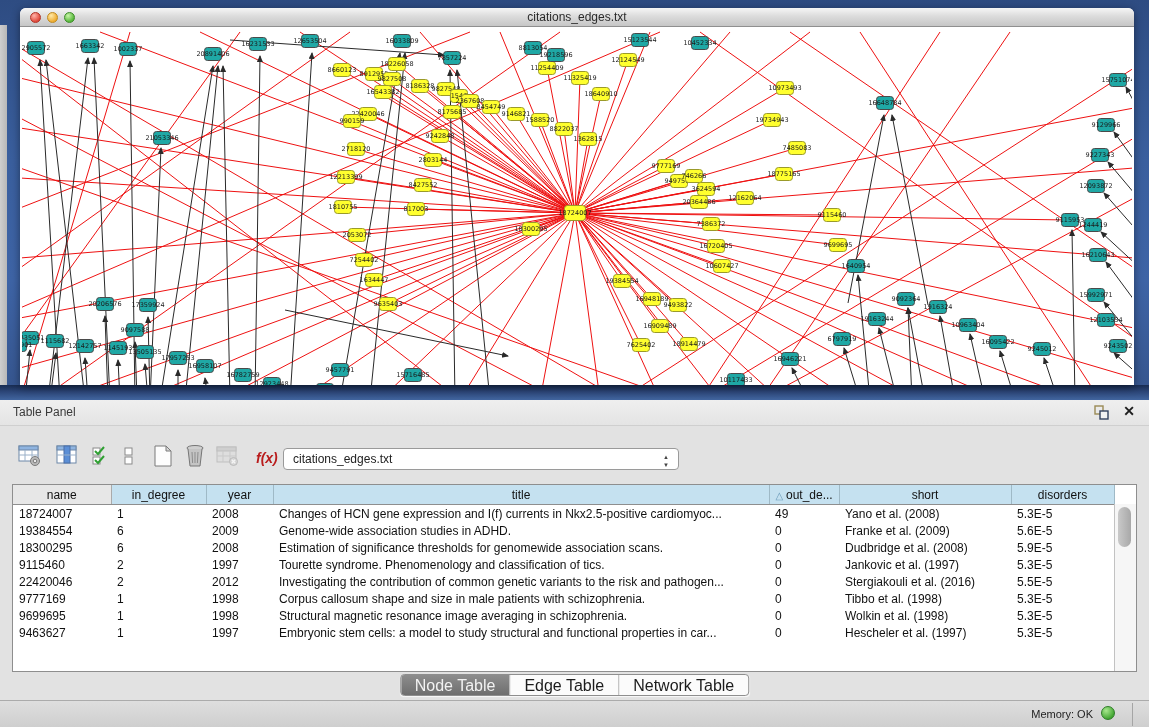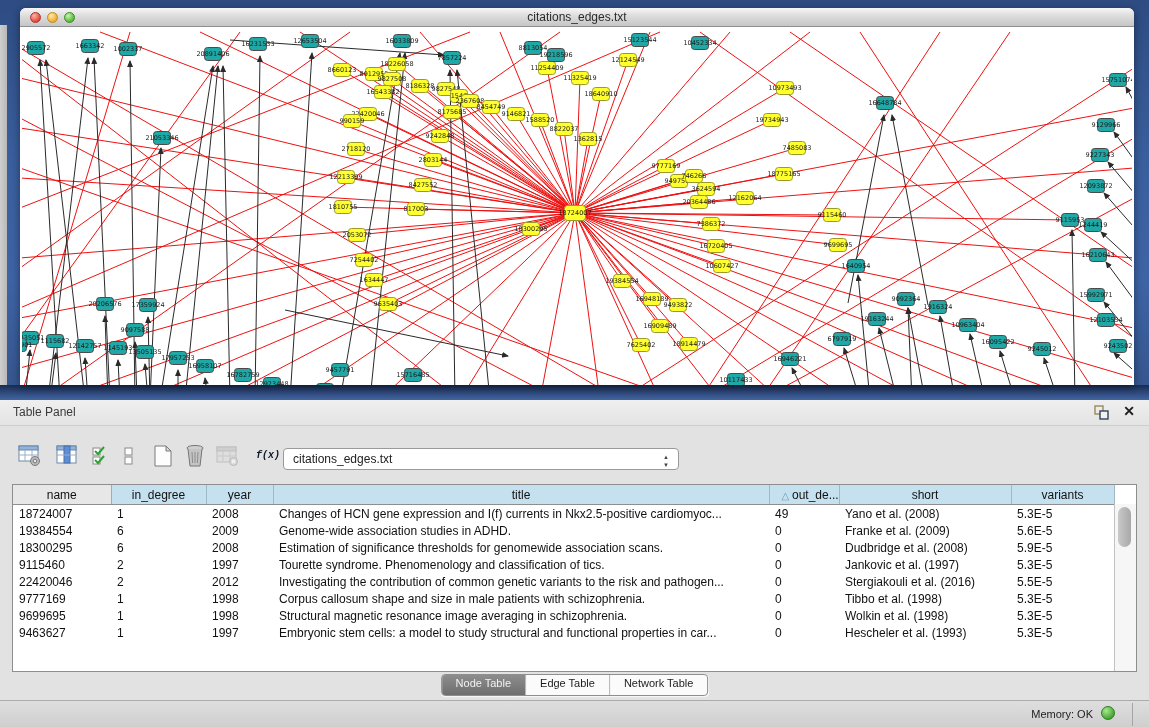--- a/index.html
+++ b/index.html
@@ -32,22 +32,22 @@
   
   #panel-section{position:absolute;left:0;top:400px;width:1149px;height:300px;background:#e2e2e2;}
   #panel-header{position:absolute;left:0;top:0;width:1149px;height:25px;
     background:linear-gradient(180deg,#efefef,#e4e4e4);border-bottom:1px solid #cfcfcf;text-align:right;}
   #panel-title{position:absolute;left:13px;top:5px;font-size:12px;color:#3a3a3a;}
   #panel-float{position:absolute;right:40px;top:5px;width:15px;height:15px;cursor:default;}
   #panel-close{position:absolute;right:14px;top:3px;font-size:14px;font-weight:bold;color:#1d1d1d;cursor:default;}
   
   #toolbar{position:absolute;left:10px;top:40px;width:1129px;height:42px;}
   .tb-icon{position:absolute;top:4px;}
-  #fx-label{position:absolute;left:246px;top:10px;font-family:Liberation Mono, monospace;
-    font-style:italic;font-weight:bold;font-size:10px;color:#0f172a;}
+  #fx-label{position:absolute;left:246px;top:10px;font-family:Liberation Sans, sans-serif;
+    font-style:italic;font-weight:bold;font-size:14px;color:#b91c1c;}
   #table-combo{position:absolute;left:273px;top:8px;width:396px;height:22px;background:#fff;
     border:1px solid #9a9a9a;border-radius:4px;box-sizing:border-box;}
   #combo-value{position:absolute;left:9px;top:3px;font-size:12px;color:#222;}
   #combo-arrows{position:absolute;right:6px;top:1px;width:12px;height:18px;font-size:6px;
     color:#444;line-height:8px;text-align:center;padding-top:3px;box-sizing:border-box;}
   
   #table-wrap{position:absolute;left:12px;top:84px;width:1125px;height:188px;
     background:#fff;border:1px solid #8e8e8e;box-sizing:border-box;overflow:hidden;}
   table.tp{border-collapse:collapse;table-layout:fixed;width:1101px;}
   table.tp th{height:19px;font-size:12px;font-weight:normal;color:#111;
@@ -62,21 +62,21 @@
   td.c-pagerank{padding-left:8px;}
   .sort-tri{color:#6d9cba;font-size:10px;}
   #tbl-scrollbar{position:absolute;right:0;top:19px;width:21px;height:167px;
     background:#f6f6f6;border-left:1px solid #c2c2c2;}
   #tbl-thumb{position:absolute;left:3px;top:3px;width:13px;height:40px;border-radius:7px;
     background:linear-gradient(90deg,#c9c9c9,#a8a8a8);}
   
   #tab-bar{position:absolute;left:50%;top:274px;transform:translateX(-50%);height:20px;
     display:flex;border:1px solid #8e8e8e;border-radius:4px;overflow:hidden;
     background:#fbfbfb;box-shadow:0 1px 1px rgba(255,255,255,.8);}
-  .tab{font-size:11px;padding:2px 14px 0 14px;height:18px;color:#1c1c1c;border-right:1px solid #b5b5b5;}
+  .tab{font-size:16px;padding:2px 14px 0 14px;height:18px;color:#1c1c1c;border-right:1px solid #b5b5b5;}
   .tab:last-child{border-right:none;}
   .tab.active{background:linear-gradient(180deg,#8d8d8d,#6f6f6f);color:#f2f2f2;}
   
   #status-bar{position:absolute;left:0;top:300px;width:1149px;height:21px;margin-top:0;}
   #status-inner{position:absolute;left:0;top:0;width:1149px;height:27px;
     background:linear-gradient(180deg,#dedede,#cecece);border-top:1px solid #ababab;}
   #memory-label{position:absolute;right:56px;top:7px;font-size:11px;color:#222;}
   #memory-dot{position:absolute;right:34px;top:5px;width:14px;height:14px;border-radius:50%;
     background:radial-gradient(circle at 35% 30%,#a8e88e,#3fa32f 75%);border:1px solid #2e7d28;box-sizing:border-box;}
   #status-divider{position:absolute;right:16px;top:2px;width:1px;height:23px;background:#a5a5a5;}
@@ -568,23 +568,23 @@
           <col style="width:70px">
           <col style="width:172px">
           <col style="width:103px">
       </colgroup>
       <thead>
           <tr id="tp-head-row">
             <th class="first">name</th>
             <th>in_degree</th>
             <th>year</th>
             <th>title</th>
-            <th style="text-align: left; padding-left: 12px;"><span class="sort-tri">△ </span>out_de...</th>
+            <th style="text-align: left; padding-left: 6px;"><span class="sort-tri">△ </span>out_de...</th>
             <th>short</th>
-            <th>variants</th>
+            <th>disorders</th>
           </tr>
         </thead>
       <tbody id="tp-body">
           <tr>
             <td class="c-name">18724007</td>
             <td class="c-indeg">1</td>
             <td class="c-year">2008</td>
             <td class="c-title">Changes of HCN gene expression and I(f) currents in Nkx2.5-positive cardiomyoc...</td>
             <td class="c-outdeg">49</td>
             <td class="c-short">Yano et al. (2008)</td>
@@ -643,21 +643,21 @@
             <td class="c-outdeg">0</td>
             <td class="c-short">Wolkin et al. (1998)</td>
             <td class="c-pagerank">5.3E-5</td>
           </tr>
           <tr>
             <td class="c-name">9463627</td>
             <td class="c-indeg">1</td>
             <td class="c-year">1997</td>
             <td class="c-title">Embryonic stem cells: a model to study structural and functional properties in car...</td>
             <td class="c-outdeg">0</td>
-            <td class="c-short">Hescheler et al. (1993)</td>
+            <td class="c-short">Hescheler et al. (1997)</td>
             <td class="c-pagerank">5.3E-5</td>
           </tr>
         </tbody>
     </table>
     <div id="tbl-scrollbar">
       <div id="tbl-thumb"></div>
     </div>
   </div>
 
   <div id="tab-bar">

